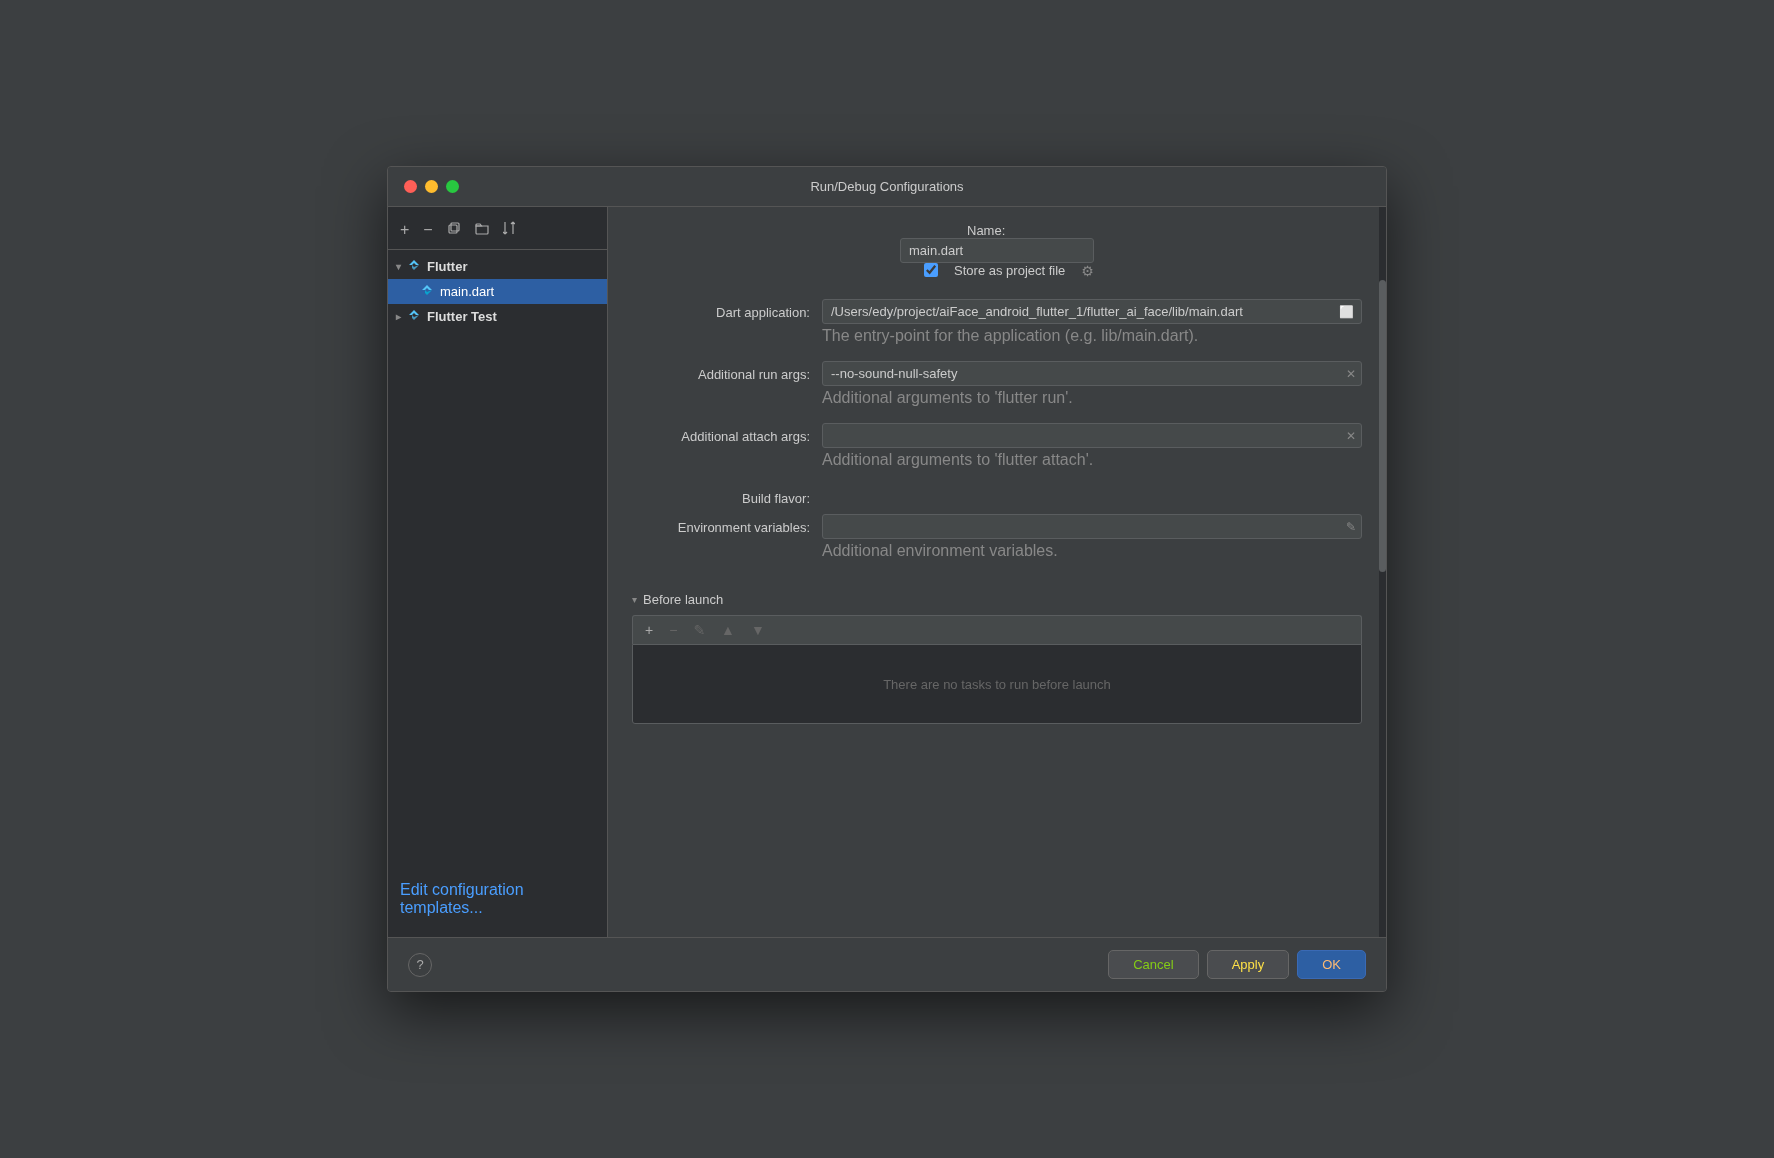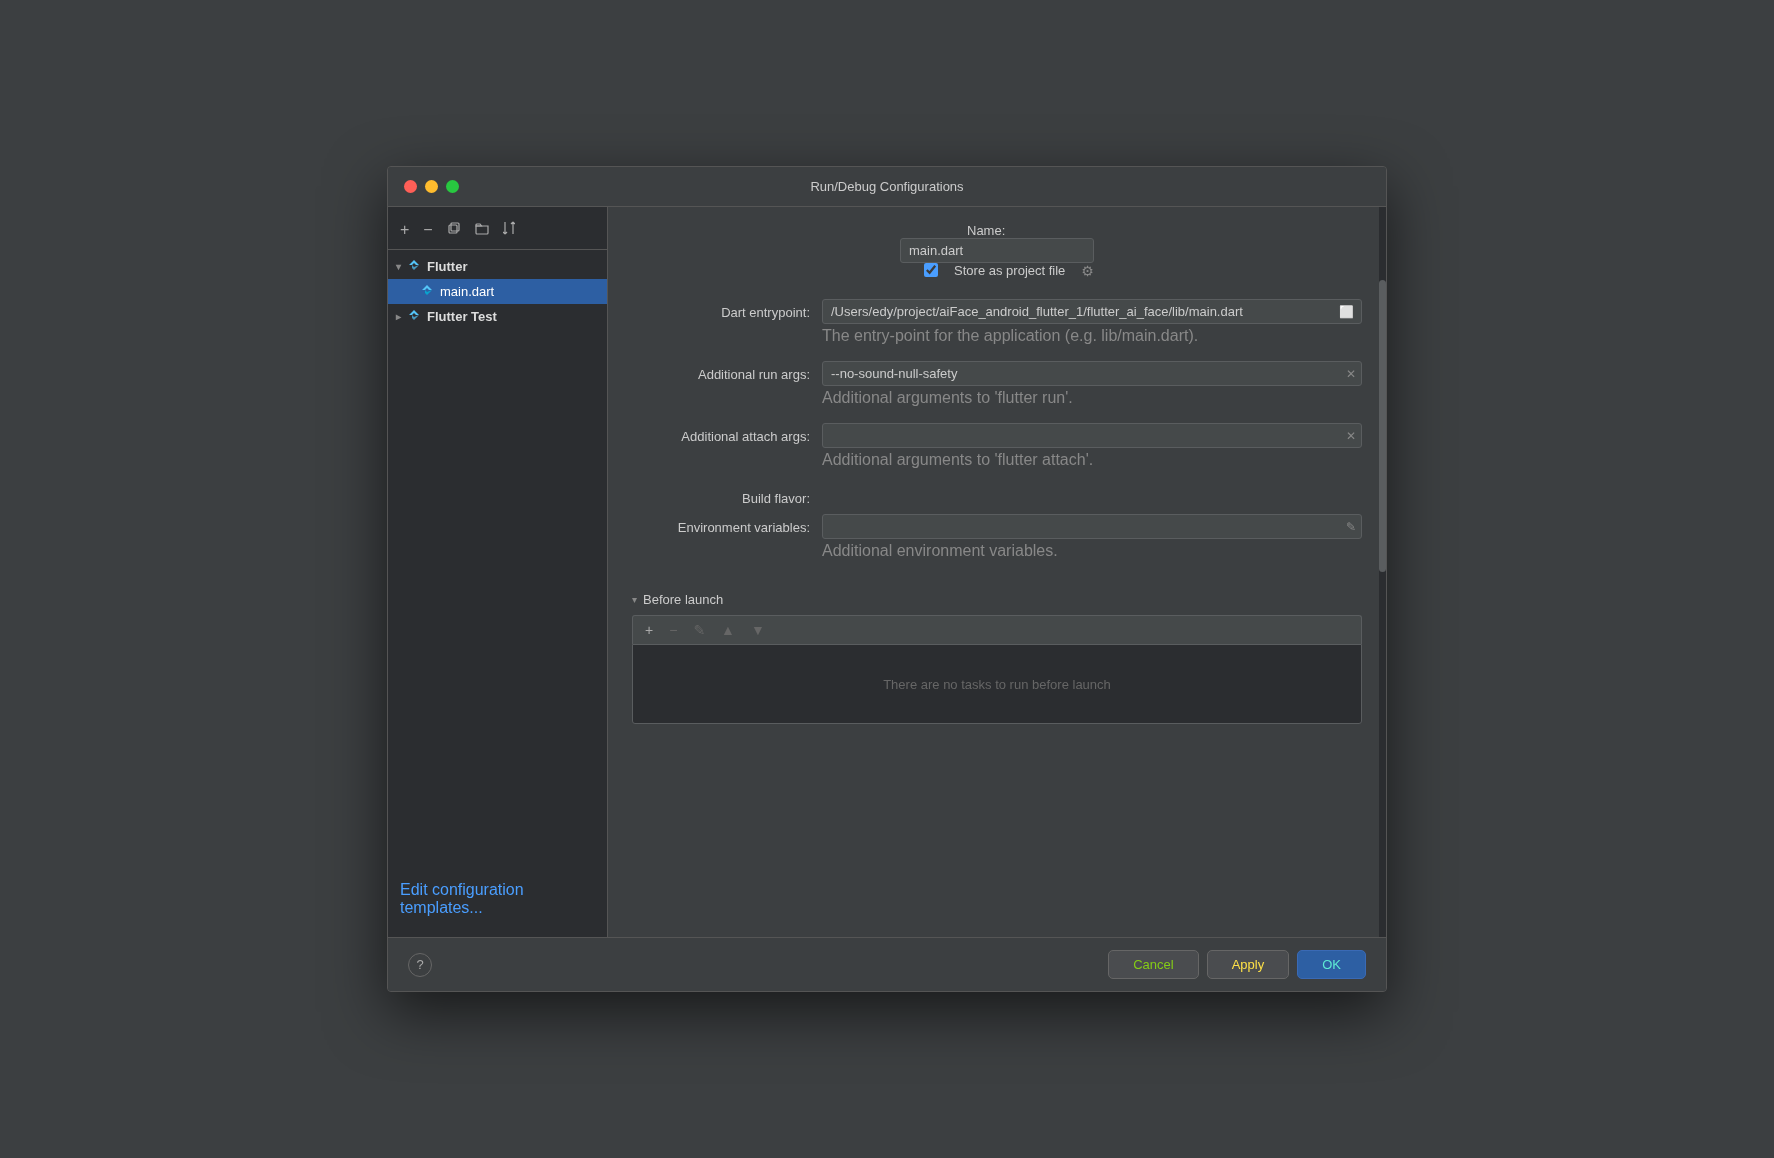--- a/index.html
+++ b/index.html
@@ -272,21 +272,21 @@
       color: #84cc16;
       border-color: #666;
     }
     .btn-apply {
       background: #4a4c4f;
       color: #fde047;
       border-color: #666;
     }
     .btn-ok {
       background: #2d5fa3;
-      color: #5eead4;
+      color: #fdba74;
       border-color: #3a6ab5;
     }
     .name-row-wrap {
       display: flex;
       align-items: center;
       margin-bottom: 20px;
       flex-direction: column;
     }
     .scrollbar-track {
       position: absolute;
@@ -389,21 +389,21 @@
           <input type="text" value="main.dart" style="">
         </div>
         <div class="store-project">
           <input type="checkbox" class="store-checkbox" checked="" style="">
           <span>Store as project file</span>
           <span class="gear-icon">⚙</span>
         </div>
       </div>
 
       <div class="config-row">
-        <span class="config-label">Dart entrypoint:</span>
+        <span class="config-label">Dart application:</span>
         <div class="config-field">
           <div class="field-with-icon input-with-btn">
             <input type="text" value="/Users/edy/project/aiFace_android_flutter_1/flutter_ai_face/lib/main.dart" style="padding-right: 32px;">
             <span class="field-icon" style="position:absolute; right:8px; top:50%; transform:translateY(-50%);">⬜</span>
           </div>
           <div class="hint-text">The entry-point for the application (e.g. lib/main.dart).</div>
         </div>
       </div>
 
       <div class="config-row">

